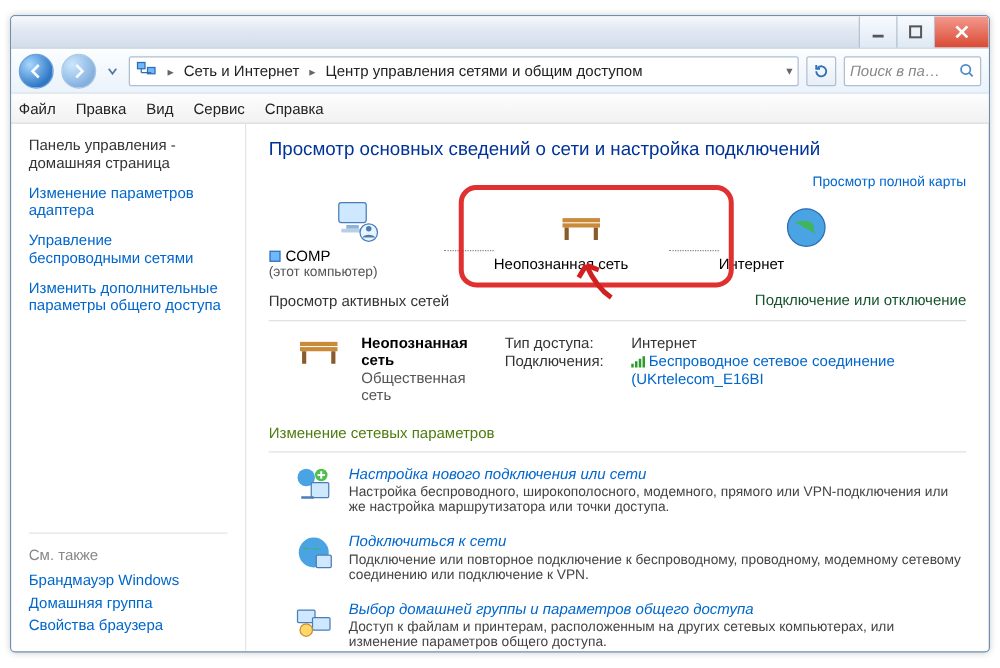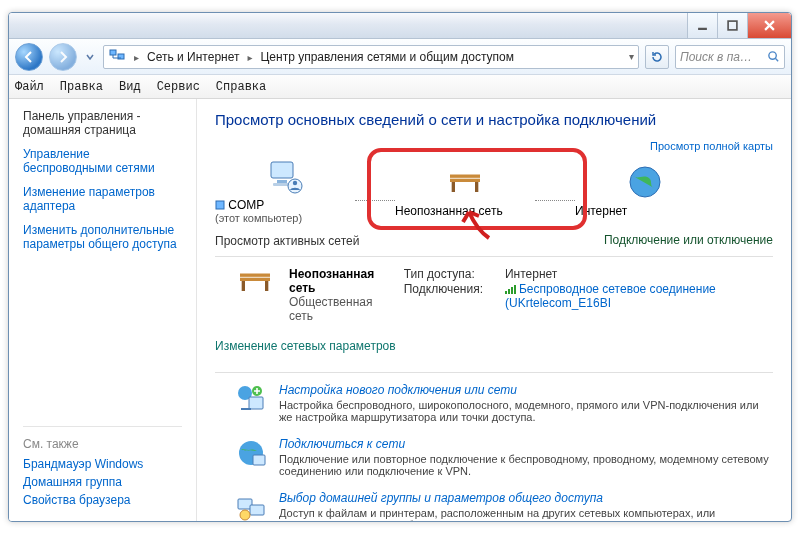--- a/index.html
+++ b/index.html
@@ -21,21 +21,21 @@
 .smallchev { width:14px; height:22px; display:flex; align-items:center; justify-content:center; }
 .addrbar { flex:1; height:24px; border:1px solid #b0bfd0; background:#fff; border-radius:2px; display:flex; align-items:center; padding:0 4px; gap:6px;text-align:center; }
 .addrbar .seg { color:#222; }
 .addrbar .sep::after { content:"▸"; color:#666; font-size:10px; margin:0 2px; }
 .refresh { width:24px; height:24px; border:1px solid #b0bfd0; background:linear-gradient(#fbfdff,#e6eef6); border-radius:2px; display:flex; align-items:center; justify-content:center; cursor:pointer; }
 .search { width:110px; height:24px; border:1px solid #b0bfd0; background:#fff; border-radius:2px; display:flex; align-items:center; padding:0 4px; color:#888; font-style:italic; gap:4px; }
 .search svg { width:13px; height:13px; }
 
 
 .menubar { height:24px; background:linear-gradient(#fdfdfd,#f2f2f2); border-bottom:1px solid #d8d8d8; display:flex; align-items:center; padding:0 6px; gap:16px; }
-.menubar span { color:#222; cursor:pointer;font-family:Liberation Mono, monospace; }
+.menubar span { color:#222; cursor:pointer; }
 
 
 .body { flex:1; display:flex; overflow:hidden; }
 .sidebar { width:188px; background:#fff; border-right:1px solid #e5e5e5; padding:10px 14px; display:flex; flex-direction:column; gap:10px; }
 .sidebar .plain { color:#333; }
 .sidebar .link { color:#0066cc; cursor:pointer; }
 .sidebar .bottom { margin-top:auto; padding-top:10px; border-top:1px solid #e5e5e5; }
 .sidebar .bottom .hdr { color:#888; margin-bottom:6px; }
 .sidebar .bottom .link { display:block; margin:4px 0; }
 
@@ -63,21 +63,21 @@
 .netbox .info .cat { color:#555; }
 .netbox .props { margin-left:auto; display:grid; grid-template-columns:auto auto; column-gap:22px; row-gap:1px; font-size:11px; }
 .netbox .props .k { color:#333; }
 .netbox .props .v { color:#333; }
 .netbox .props .vlink { color:#0066cc; cursor:pointer; }
 .sigicon { display:inline-flex; align-items:flex-end; gap:1px; vertical-align:middle; margin-right:3px; }
 .sigicon .bar { width:2px; background:#2b9c2b; }
 .sigicon .b1{height:3px}.sigicon .b2{height:5px}.sigicon .b3{height:7px}.sigicon .b4{height:9px}
 
 .sect { margin-top:10px; }
-.sect .secthdr { color:#0f766e; margin-bottom:19px; }
+.sect .secthdr { color:#4d7c0f; margin-bottom:8px; }
 .task { display:flex; gap:12px; padding:6px 0 8px 20px; align-items:flex-start; }
 .task .ticon { width:32px; height:32px; flex-shrink:0; }
 .task .ttext .title { color:#0066cc; cursor:pointer;font-style:italic; }
 .task .ttext .desc { color:#444; font-size:11px; margin-top:2px; }
 
 .hr { border-top:1px solid #e0e0e0; margin:4px 0; }
 
 
 .ico-computer svg,.ico-globe svg,.ico-bench svg{width:40px;height:40px}
 .ico-bench-s svg{width:40px;height:28px}
@@ -158,22 +158,22 @@
     <span>Правка</span>
     <span>Вид</span>
     <span>Сервис</span>
     <span>Справка</span>
   </div>
 
   <div class="body">
 
     <div class="sidebar">
       <div class="plain">Панель управления - домашняя страница</div>
+      <div class="link">Изменение параметров адаптера</div>
       <div class="link">Управление беспроводными сетями</div>
-      <div class="link">Изменение параметров адаптера</div>
       <div class="link">Изменить дополнительные параметры общего доступа</div>
       <div class="bottom">
         <div class="hdr">См. также</div>
         <span class="link">Брандмауэр Windows</span>
         <span class="link">Домашняя группа</span>
         <span class="link">Свойства браузера</span>
       </div>
     </div>
 
     <div class="content">

